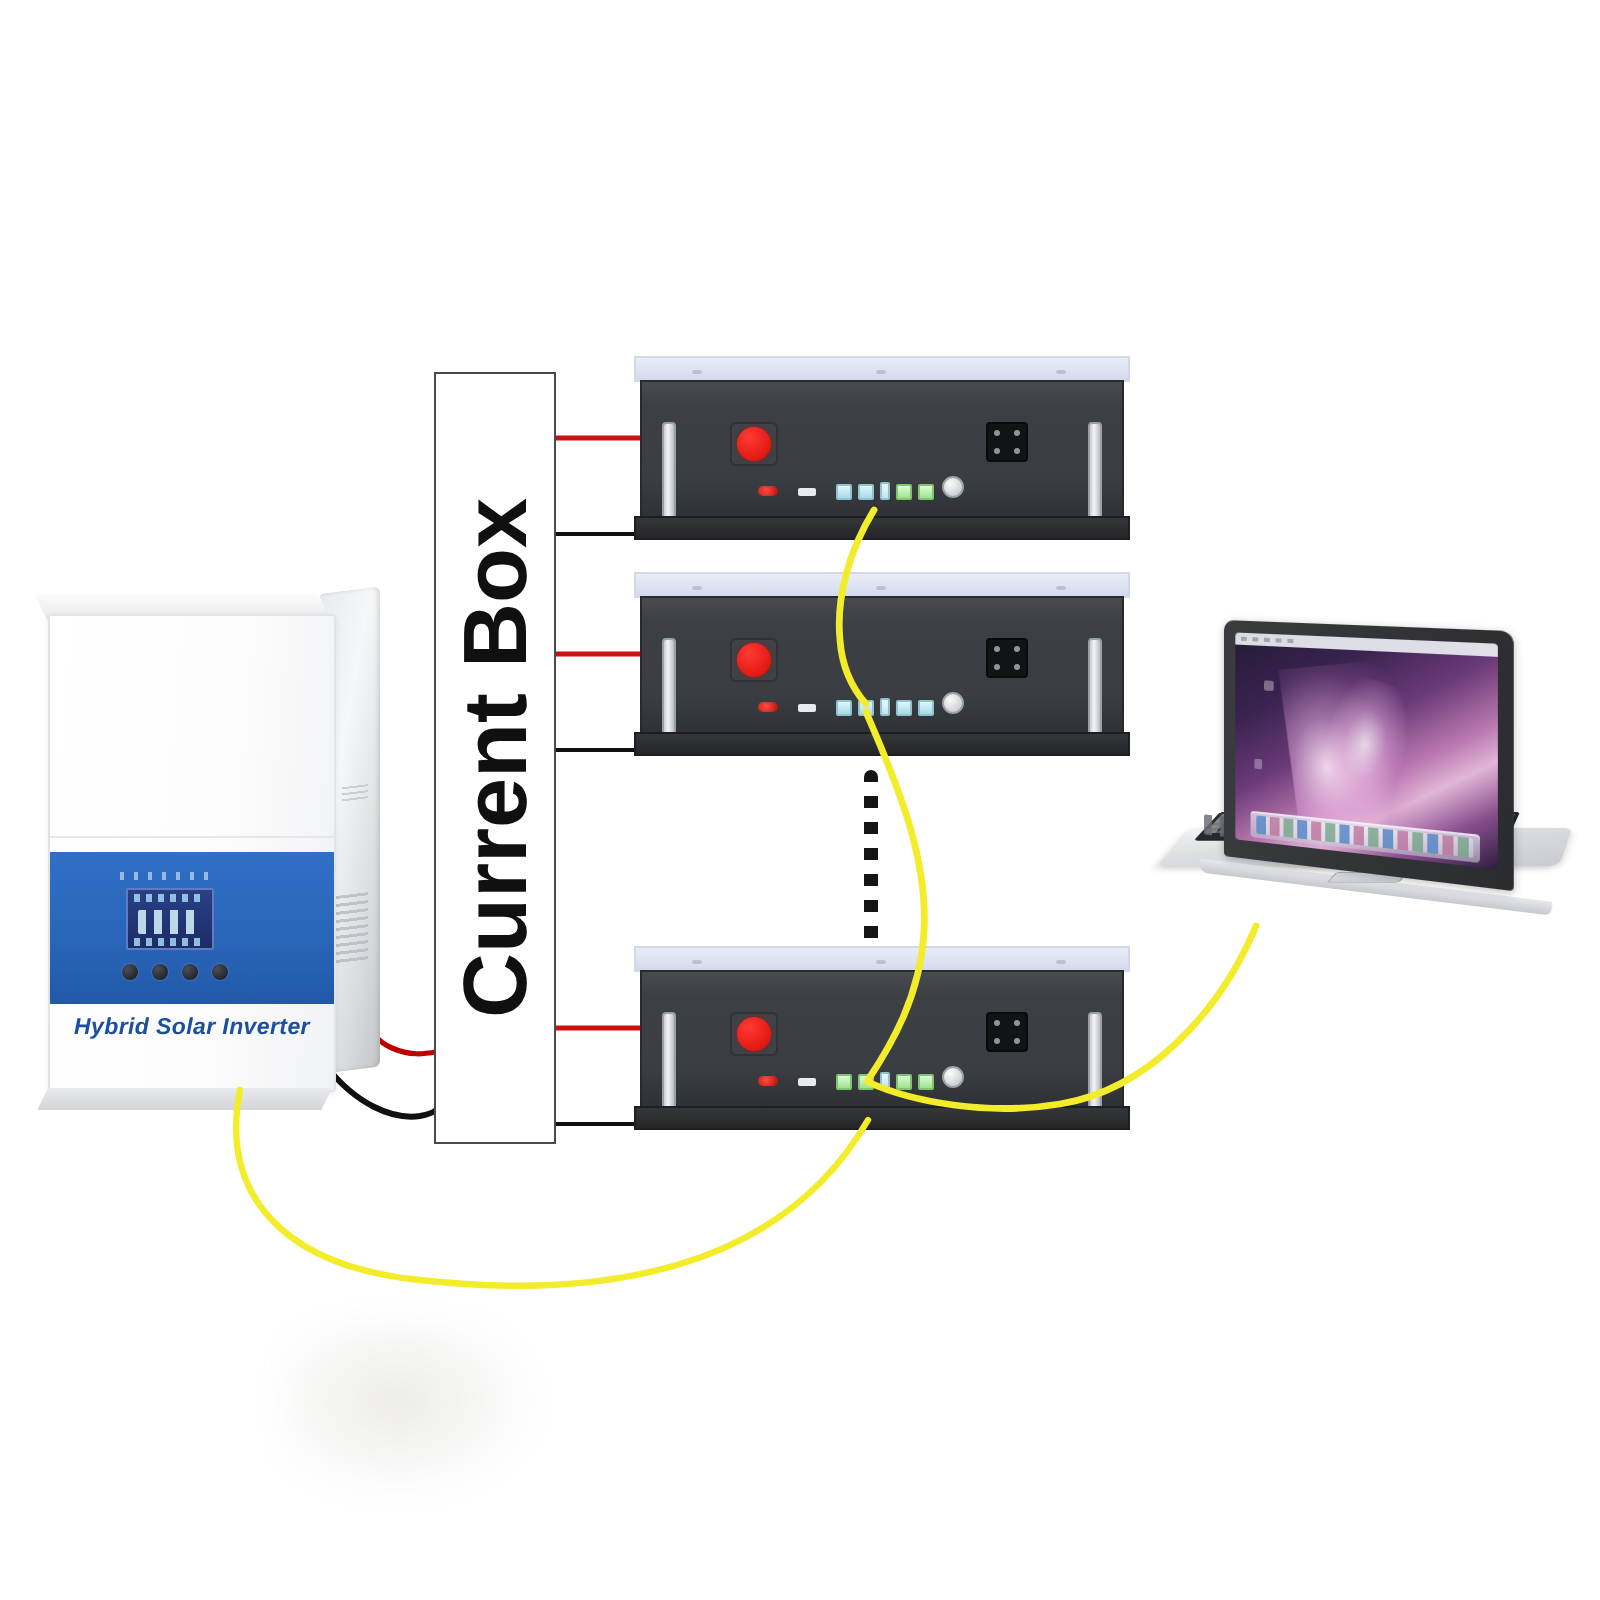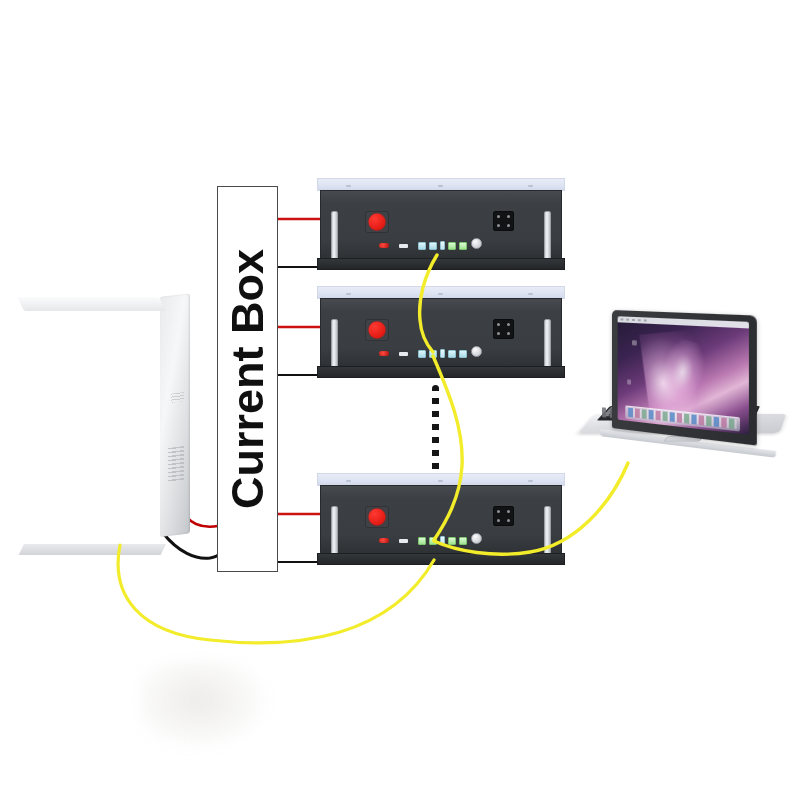--- a/index.html
+++ b/index.html
@@ -169,20 +169,38 @@
     <path d="M 276,514 L 356,514" stroke="#cc1111" stroke-width="2.4" fill="none"></path>
     <path d="M 276,562 L 520,562 L 520,517" stroke="#111111" stroke-width="1.9" fill="none"></path>
   </svg>
 
   <div id="inverter">
     <div class="inv-side">
       <div class="inv-side-vent2"></div>
       <div class="inv-side-vent"></div>
     </div>
     <div class="inv-top"></div>
+    <div class="inv-face">
+      <div class="inv-seam"></div>
+      <div class="inv-band">
+        <div class="inv-dots"></div>
+        <div class="inv-lcd">
+          <div class="lcd-row" style="top:2px;"></div>
+          <div class="lcd-big"></div>
+          <div class="lcd-row" style="top:24px;"></div>
+        </div>
+        <div class="inv-btns">
+          <div class="inv-btn"></div>
+          <div class="inv-btn"></div>
+          <div class="inv-btn"></div>
+          <div class="inv-btn"></div>
+        </div>
+      </div>
+      <div class="inv-label">Hybrid Solar Inverter</div>
+    </div>
     <div class="inv-bottom"></div>
   </div>
 
   <div id="current-box">
     <div class="cb-text">Current Box</div>
   </div>
 
   <div class="battery" style="left:317px;top:178px;">
     <div class="bat-mount">
       <div class="bat-screw" style="left:28px;"></div>

